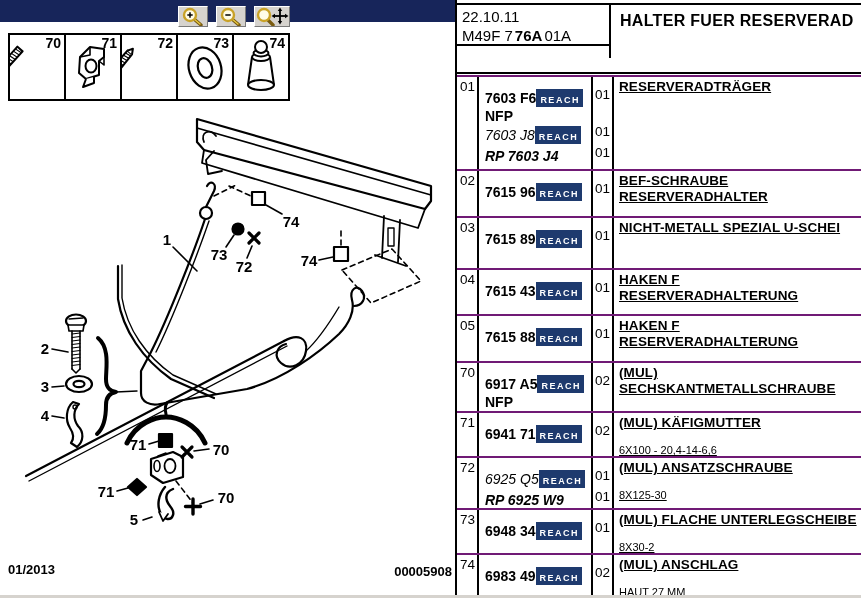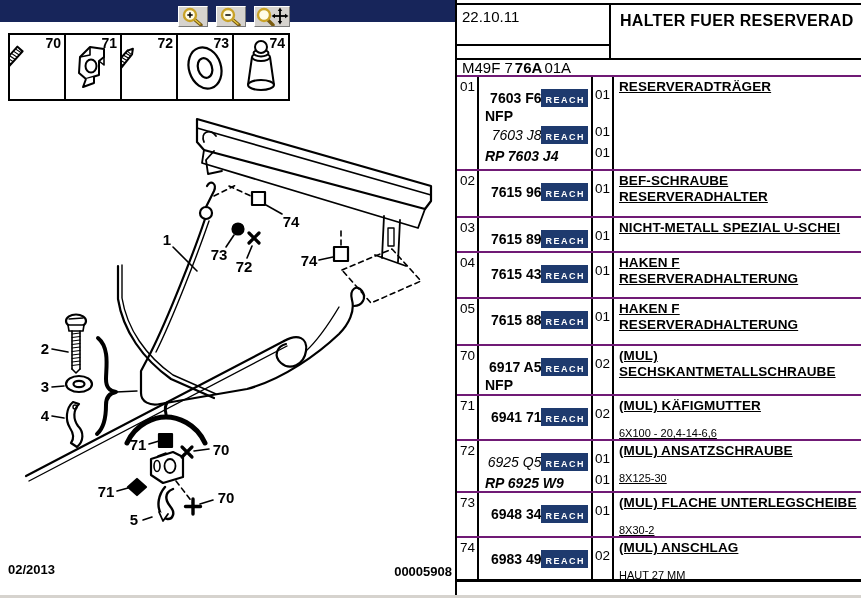--- a/index.html
+++ b/index.html
@@ -19,36 +19,36 @@
   .lcell svg{position:absolute;left:0;top:0;}
   
   #diagram{position:absolute;left:0;top:100px;}
   #diagram text{font-family:"Liberation Sans","DejaVu Sans",sans-serif;font-weight:bold;font-size:15px;fill:#000;}
   
   .foot-ed{position:absolute;left:8px;top:562px;font-weight:bold;font-size:13px;}
   .foot-doc{position:absolute;left:300px;top:564px;width:152px;text-align:right;font-weight:bold;font-size:13px;}
   
   .vdivider{position:absolute;left:455px;top:0;width:2px;height:598px;background:#000;}
   
-  .hdr-box{position:absolute;left:457px;top:3px;width:404px;height:57px;border-top:2px solid #000;border-bottom:2px solid #000;box-sizing:border-box;}
+  .hdr-box{position:absolute;left:457px;top:3px;width:404px;height:71px;border-top:2px solid #000;border-bottom:2px solid #000;box-sizing:border-box;}
   .hdr-left{position:absolute;left:0;top:0;width:152px;height:41px;border-bottom:2px solid #000;padding:3px 0 0 5px;box-sizing:border-box;}
   .hdr-date{font-size:15px;line-height:18px;}
-  .hdr-ref{font-size:15px;line-height:19px;margin-top:32px;}
+  .hdr-ref{font-size:15px;line-height:19px;}
   .hdr-ref b{margin:0 2px;}
   .hdr-div{position:absolute;left:152px;top:0;width:2px;height:53px;background:#000;}
   .hdr-title{position:absolute;left:163px;top:7px;font-weight:bold;font-size:16px;letter-spacing:.3px;}
   
   .ptable{position:absolute;left:457px;top:75px;width:404px;}
   .trow{display:flex;border-top:2px solid #701a75;box-sizing:border-box;overflow:hidden;background:#fff;}
   .trow:last-child{border-bottom:3px solid #000;}
   .c-item{width:22px;border-right:2px solid #000;font-size:13.5px;padding:2px 0 0 3px;box-sizing:border-box;flex:none;}
   .c-part{width:112px;box-sizing:border-box;padding:10px 3px 0 6px;flex:none;}
   .c-qty{width:23px;border-left:2px solid #000;border-right:2px solid #000;box-sizing:border-box;padding:10px 0 0 2px;font-size:13.5px;flex:none;}
   .c-desc{flex:1;box-sizing:border-box;padding:2px 0 8px 5px;text-decoration:underline;}
-  .pline{display:flex;justify-content:flex-end;align-items:center;height:21px;}
+  .pline{display:flex;justify-content:flex-start;align-items:center;height:21px;}
   .pline.right{justify-content:flex-start;}
   .pline.nfp{height:16px;}
   .pn{font-size:14px;font-weight:bold;white-space:nowrap;}
   .pn.it{font-weight:normal;font-style:italic;}
   .pn.rp{font-weight:bold;font-style:italic;}
   .pn.nfptxt{padding-right:2px;}
   .reach{background:#1E3A6E;color:#fff;font-size:9px;font-weight:bold;letter-spacing:1.5px;padding:7px 3px 2px 4px;line-height:1;cursor:pointer;flex:none;}
   .qline{height:21px;}
   .qline.s{height:16px;}
   .d1{font-size:13.5px;font-weight:bold;line-height:16px;letter-spacing:.1px;}
@@ -260,21 +260,21 @@
       <text x="45" y="392">3</text>
       <text x="45" y="421">4</text>
       <text x="138" y="450">71</text>
       <text x="221" y="455">70</text>
       <text x="106" y="497">71</text>
       <text x="226" y="503">70</text>
       <text x="134" y="525">5</text>
     </g>
   </svg>
 
-  <div class="foot-ed">02/2013</div>
+  <div class="foot-ed">01/2013</div>
   <div class="foot-doc">00005908</div>
 
   <div class="vdivider"></div>
 
   <div class="hdr-box">
     <div class="hdr-left">
       <div class="hdr-date">22.10.11</div>
       <div class="hdr-ref"><span>M49F 7</span><b>76A</b><span>01A</span></div>
     </div>
     <div class="hdr-div"></div>
@@ -322,21 +322,21 @@
       </div>
       <div class="c-qty">
           <div class="qline">01</div>
         </div>
       <div class="c-desc">
         <div class="d1">BEF-SCHRAUBE RESERVERADHALTER</div>
         <div class="d2">LONG 167MM</div>
       </div>
     </div>
 
-    <div class="trow" style="height:35px">
+    <div class="trow" style="height:52px">
       <div class="c-item">03</div>
       <div class="c-part">
         <div class="pline">
             <span class="pn">7615 89</span>
             <span class="reach">REACH</span>
           </div>
       </div>
       <div class="c-qty">
           <div class="qline">01</div>
         </div>

